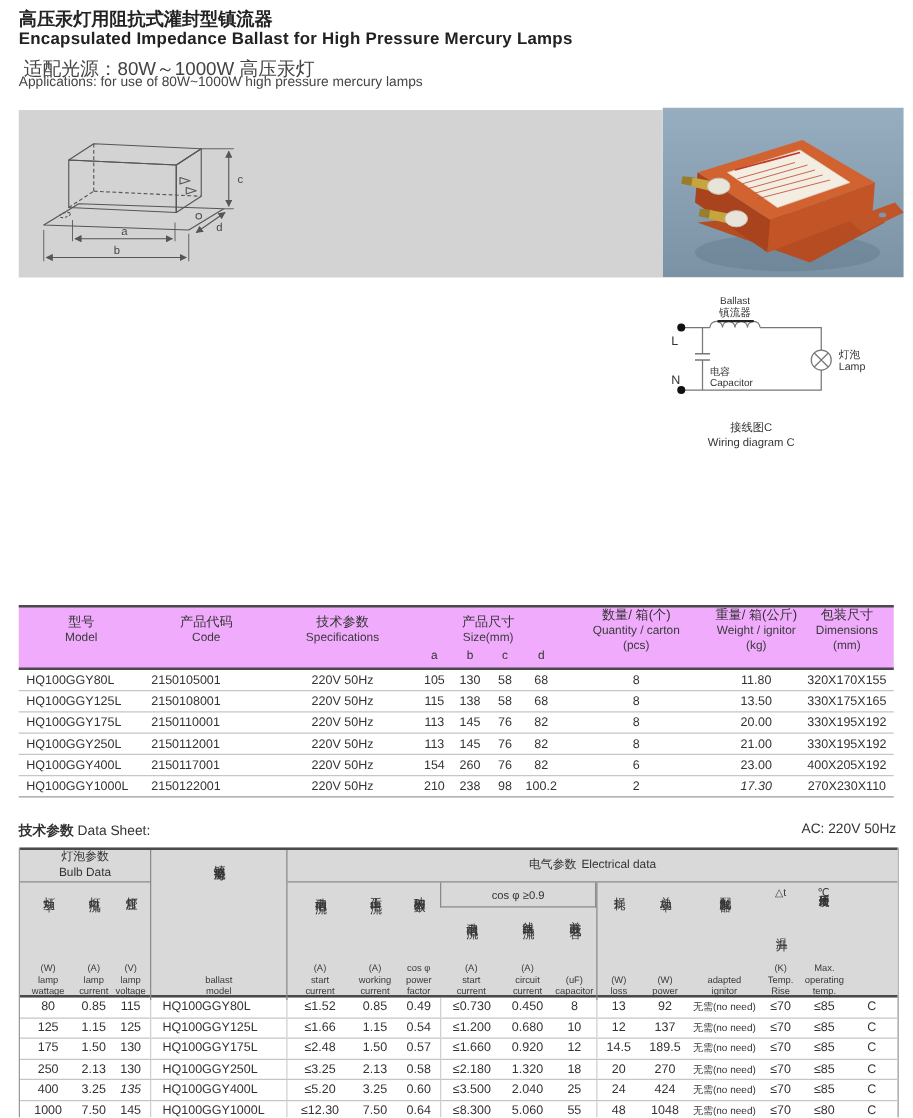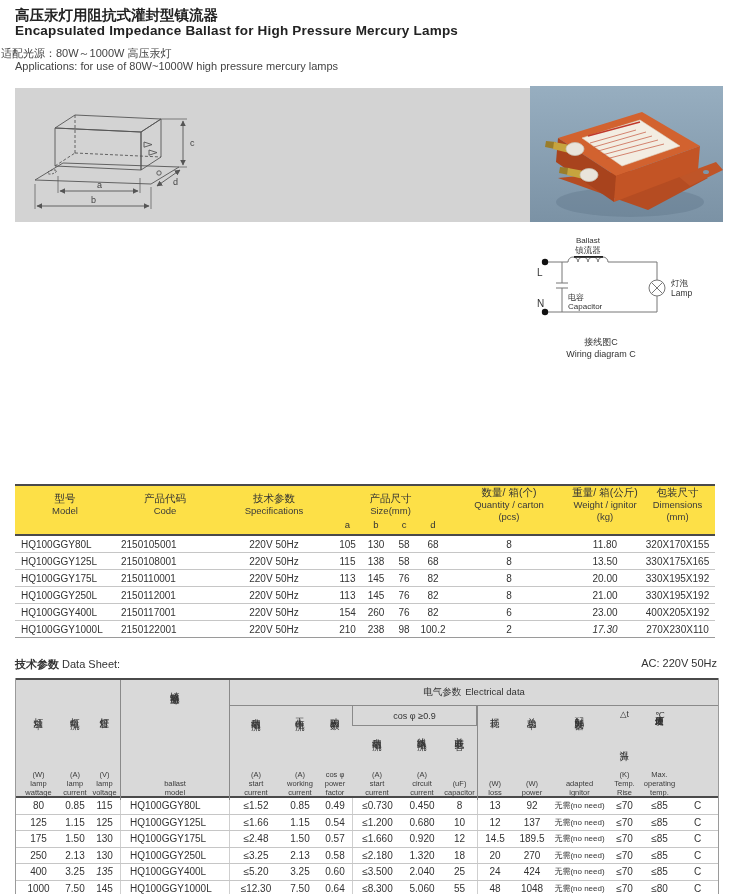--- a/index.html
+++ b/index.html
@@ -1,31 +1,31 @@
 <!DOCTYPE html>
 <html><head>
 <meta charset="utf-8">
 <style>
   html,body{margin:0;padding:0;background:#fff;}
   .page{position:relative;width:730px;height:894px;background:#ffffff;overflow:hidden;
         font-family:"Liberation Sans","DejaVu Sans",sans-serif;color:#333;}
   
   .title-zh{position:absolute;left:15px;top:6px;font-size:14.5px;font-weight:bold;color:#222;}
   .title-en{position:absolute;left:15px;top:23px;font-size:13.5px;font-weight:bold;color:#222;letter-spacing:.2px;}
-  .sub-zh{position:absolute;left:1px;top:46px;font-size:11px;color:#444;}
+  .sub-zh{position:absolute;left:19px;top:46px;font-size:15px;color:#444;}
   .sub-en{position:absolute;left:15px;top:60px;font-size:11px;color:#444;}
   
   .fig-band{position:absolute;left:15px;top:88px;width:515px;height:134px;background:#d3d3d3;}
   .drawing{position:absolute;left:8px;top:4px;}
   .photo{position:absolute;left:530px;top:86px;}
   .wiring{position:absolute;left:535px;top:233px;}
   svg text{font-family:"Liberation Sans","DejaVu Sans",sans-serif;}
   
   .t1{position:absolute;left:15px;top:484px;width:700px;}
-  .t1-header{display:flex;height:52px;background:#fde047;border-top:2px solid #4a4a4a;border-bottom:2px solid #4a4a4a;box-sizing:border-box;}
+  .t1-header{display:flex;height:52px;background:#f0abfc;border-top:2px solid #4a4a4a;border-bottom:2px solid #4a4a4a;box-sizing:border-box;}
   .t1h{display:flex;flex-direction:column;align-items:center;justify-content:center;text-align:center;
        font-size:10.5px;color:#333;line-height:1.25;padding-bottom:11px;box-sizing:border-box;}
   .t1h .en{font-size:9.5px;color:#3a3a3a;white-space:pre-line;}
   .t1h.size{padding-bottom:0;justify-content:flex-start;padding-top:6px;}
   .abcd{display:flex;width:100%;margin-top:2px;font-size:9.5px;}
   .abcd span{display:block;text-align:center;}
   .t1-row{display:flex;height:16px;align-items:center;border-bottom:1px solid #c6c6c6;font-size:10px;color:#333;}
   .t1-row:last-child{border-bottom:1.5px solid #9a9a9a;}
   .t1-cell{text-align:center;box-sizing:border-box;}
   .t1-cell.al{text-align:left;padding-left:6px;}
@@ -291,20 +291,24 @@
   </div>
 
   <div class="ds-line">
     <span class="zh">技术参数</span>
     <span>Data Sheet:</span>
     <span class="ac">AC: 220V 50Hz</span>
   </div>
 
   <div class="ds-table">
     <div class="ds-header">
+      <div class="grp" style="left:0;width:104px">
+        <span>灯泡参数</span>
+        <span>Bulb Data</span>
+      </div>
       <div class="grp inline" style="left:214px;width:488px">
         <span>电气参数</span>
         <span>Electrical data</span>
       </div>
       <div class="cosgrp" style="left:336px;width:125px;top:26px;height:20px">
         <span>cos φ ≥0.9</span>
       </div>
     <div class="h2cell" style="left: 0px; width: 45px; top: 26px; height: 94px;">
           <span class="vzh">灯功率</span>
           <span class="hen">(W)

